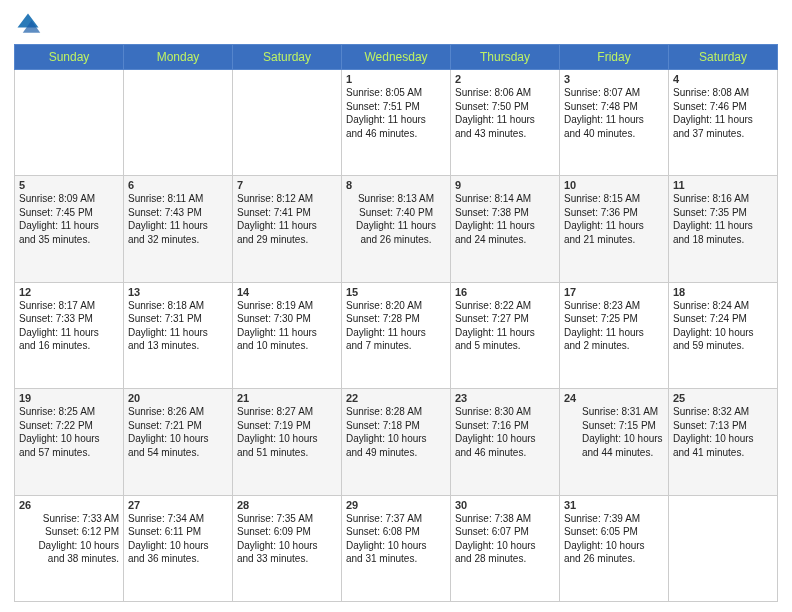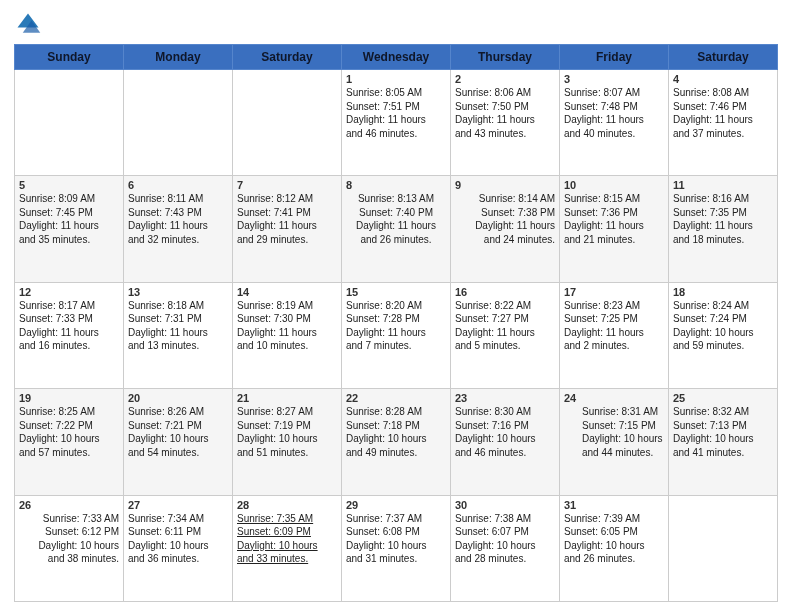--- a/index.html
+++ b/index.html
@@ -63,24 +63,24 @@
     }
     .calendar {
       flex: 1;
       border: 1px solid #ccc;
       border-collapse: collapse;
       width: 100%;
       table-layout: fixed;
     }
     .calendar th {
       background-color: #3a6fbf;
-      color: #0f172a;
+      color: #bef264;
       text-align: center;
       font-size: 12px;
-      font-weight: bold;
+      font-weight: normal;
       padding: 5px 2px;
       border: 1px solid #5585cc;
     }
     .calendar td {
       border: 1px solid #ccc;
       vertical-align: top;
       padding: 3px 4px;
       font-size: 9.5px;
       color: #333;
       width: calc(100%/7);
@@ -201,21 +201,21 @@
           </td>
           <td>
             <span class="day-num">8</span>
             <div class="day-info" style="white-space: pre-line; text-align: center;">Sunrise: 8:13 AM
 Sunset: 7:40 PM
 Daylight: 11 hours
 and 26 minutes.</div>
           </td>
           <td>
             <span class="day-num">9</span>
-            <div class="day-info" style="white-space: pre-line; text-align: right;">Sunrise: 8:14 AM
+            <div class="day-info" style="white-space: pre-line;">Sunrise: 8:14 AM
 Sunset: 7:38 PM
 Daylight: 11 hours
 and 24 minutes.</div>
           </td>
           <td>
             <span class="day-num">10</span>
             <div class="day-info" style="white-space: pre-line;">Sunrise: 8:15 AM
 Sunset: 7:36 PM
 Daylight: 11 hours
 and 21 minutes.</div>
@@ -340,21 +340,21 @@
           </td>
           <td>
             <span class="day-num">27</span>
             <div class="day-info" style="white-space: pre-line;">Sunrise: 7:34 AM
 Sunset: 6:11 PM
 Daylight: 10 hours
 and 36 minutes.</div>
           </td>
           <td>
             <span class="day-num">28</span>
-            <div class="day-info" style="white-space: pre-line; text-decoration: underline;">Sunrise: 7:35 AM
+            <div class="day-info" style="white-space: pre-line;">Sunrise: 7:35 AM
 Sunset: 6:09 PM
 Daylight: 10 hours
 and 33 minutes.</div>
           </td>
           <td>
             <span class="day-num">29</span>
             <div class="day-info" style="white-space: pre-line;">Sunrise: 7:37 AM
 Sunset: 6:08 PM
 Daylight: 10 hours
 and 31 minutes.</div>

